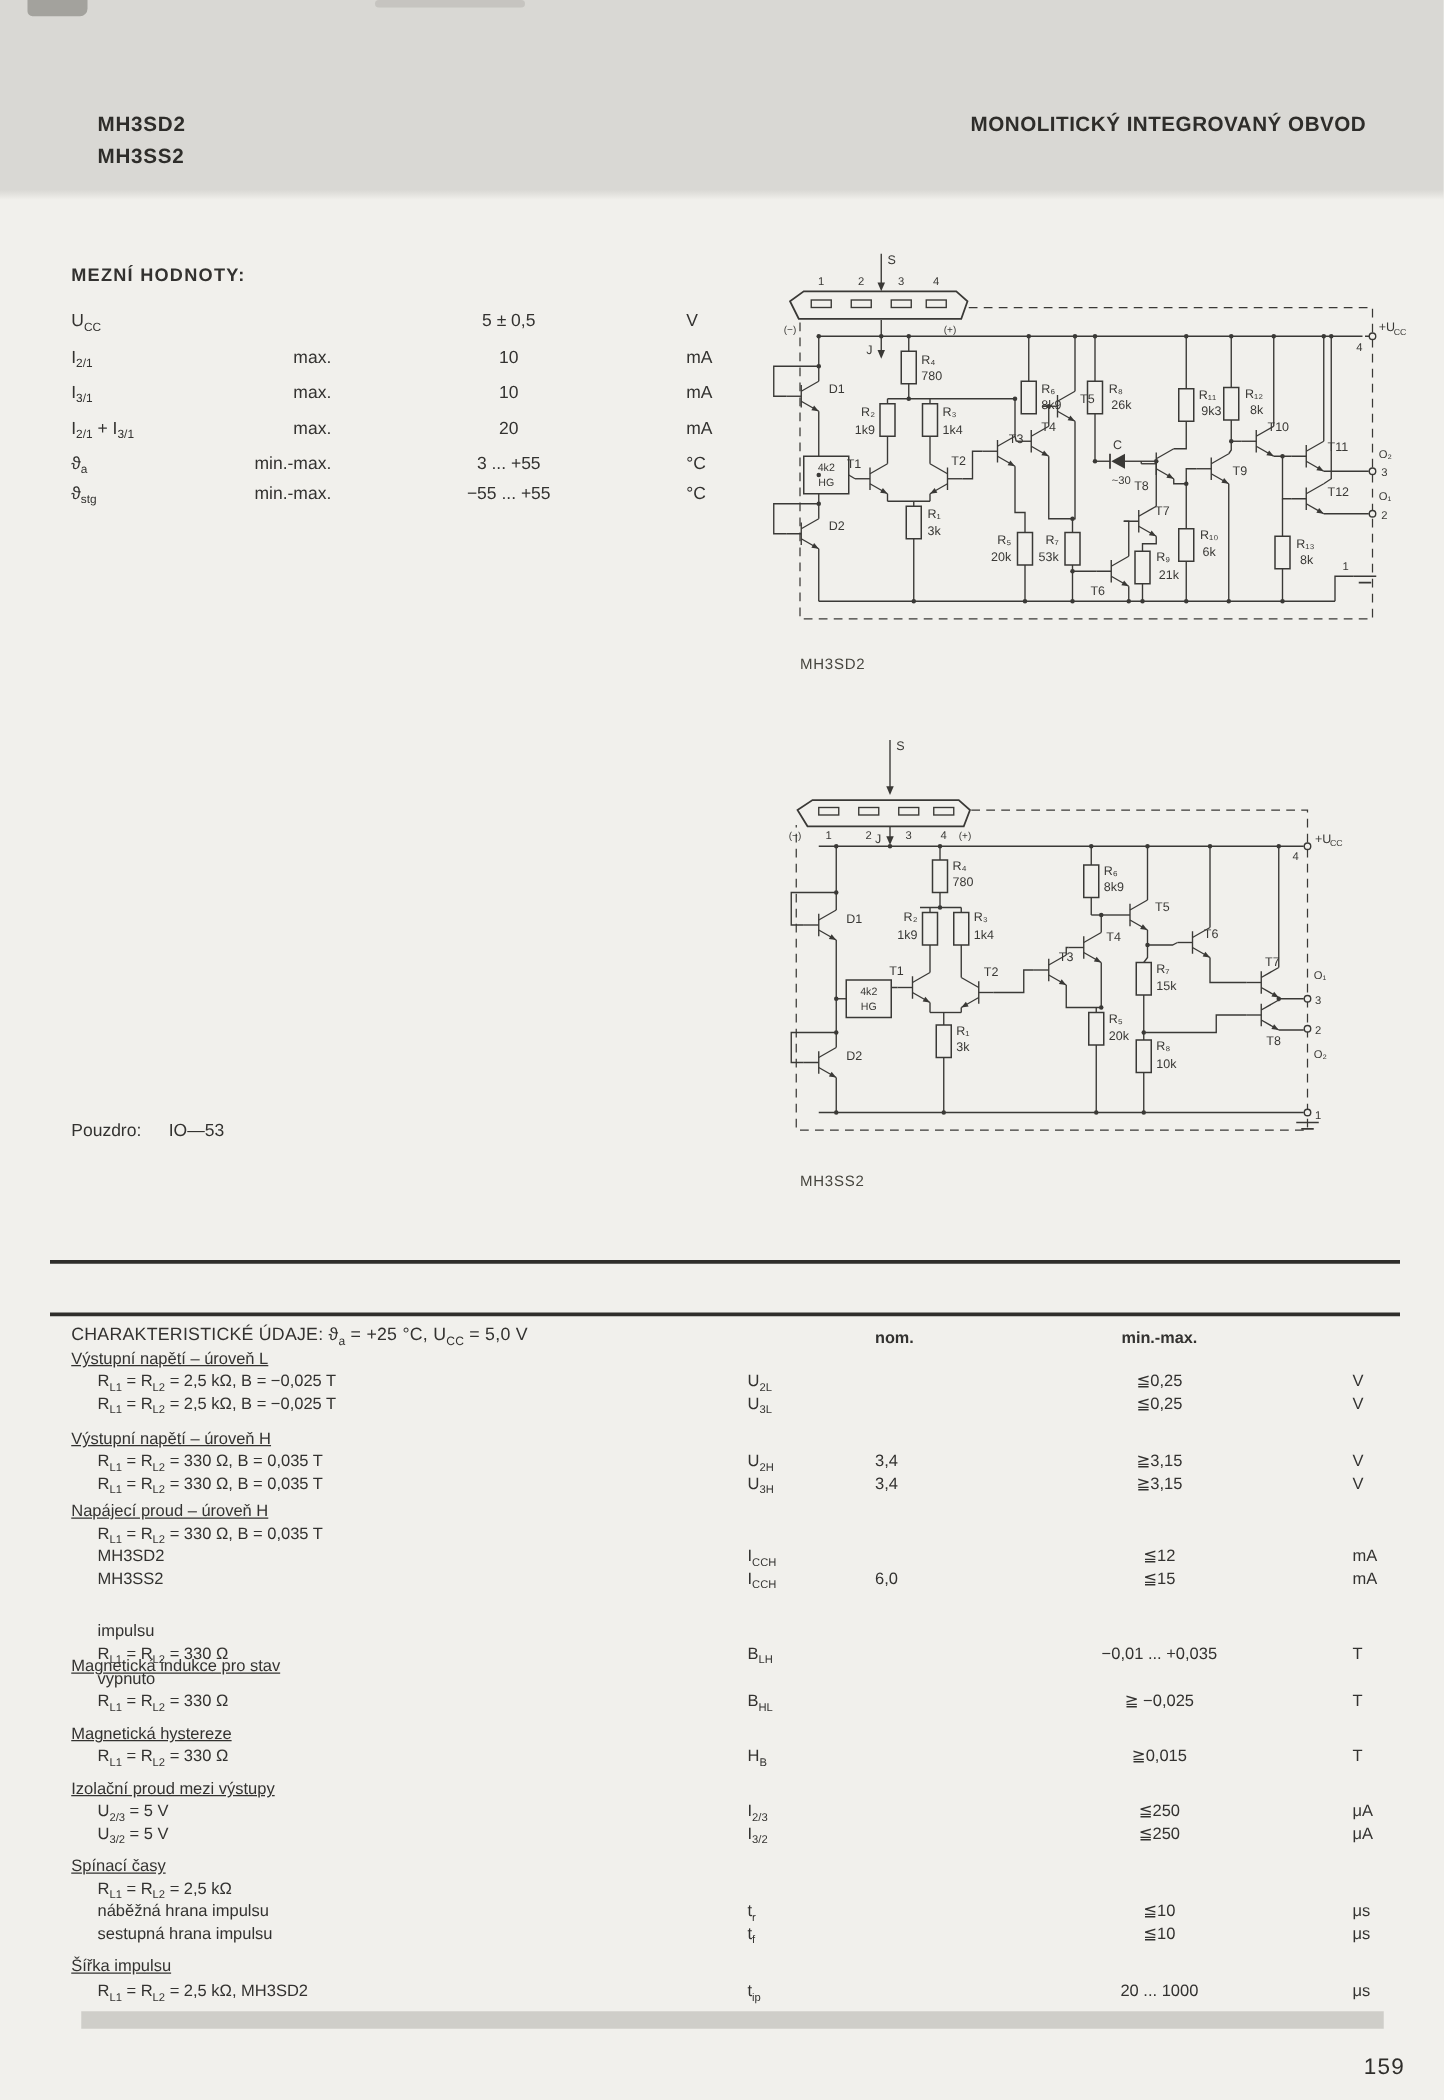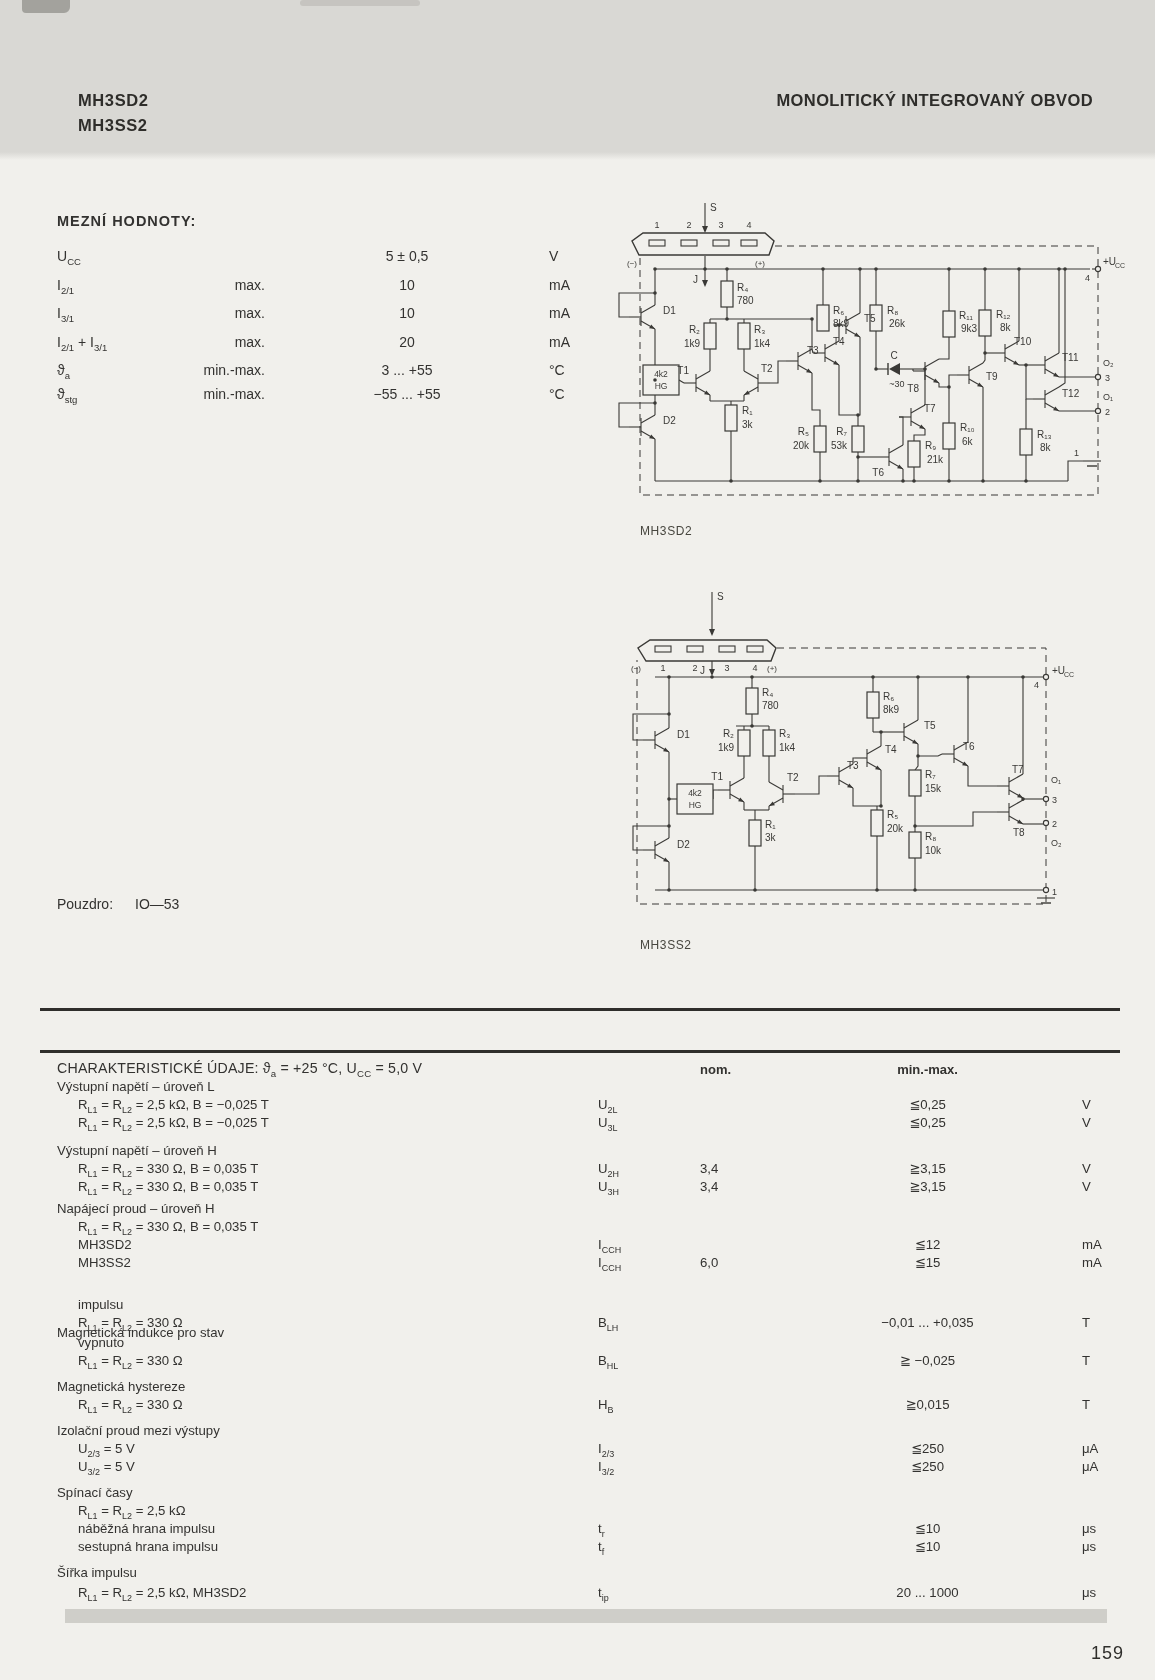--- a/index.html
+++ b/index.html
@@ -18,21 +18,21 @@
   .lc{position:absolute;left:100px;width:165px;text-align:right;}
   .lv{position:absolute;left:337px;width:140px;text-align:center;}
   .lu{position:absolute;left:549px;}
   sub{font-size:68%;line-height:0;}
   .pouzdro{font-size:14px;}
   .cap{font-size:12px;letter-spacing:.6px;color:#47463f;}
   .rule{left:40px;width:1080px;background:#2f2e2b;}
   .charhead{left:57px;top:1020px;font-size:14.2px;letter-spacing:.2px;margin-top:40px;}
   .colhd{font-size:13px;font-weight:700;}
   .crow{left:40px;width:1115px;height:19px;font-size:13.2px;position:absolute;}
-  .c1{position:absolute;left:17px;white-space:nowrap;}
+  .c1{position:absolute;left:17px;white-space:nowrap;text-decoration:underline;}
   .c2{position:absolute;left:38px;white-space:nowrap;}
   .cs{position:absolute;left:558px;}
   .cn{position:absolute;left:660px;width:110px;text-align:left;}
   .cm{position:absolute;left:800px;width:175px;text-align:center;}
   .cu{position:absolute;left:1042px;}
   .pageno{left:1091px;top:1643px;font-size:18px;letter-spacing:1px;color:#2f2e2b;}
   svg text{font-family:"Liberation Sans","DejaVu Sans",sans-serif;font-size:10px;fill:#3a3936;}
   svg .s7{font-size:7px;} svg .s8{font-size:8px;} svg .s85{font-size:8.5px;} svg .s9{font-size:9px;}
   svg .m{text-anchor:middle;} svg .e{text-anchor:end;}
   svg path,svg line,svg polyline{stroke:#3a3936;stroke-width:1.1;fill:none;}

